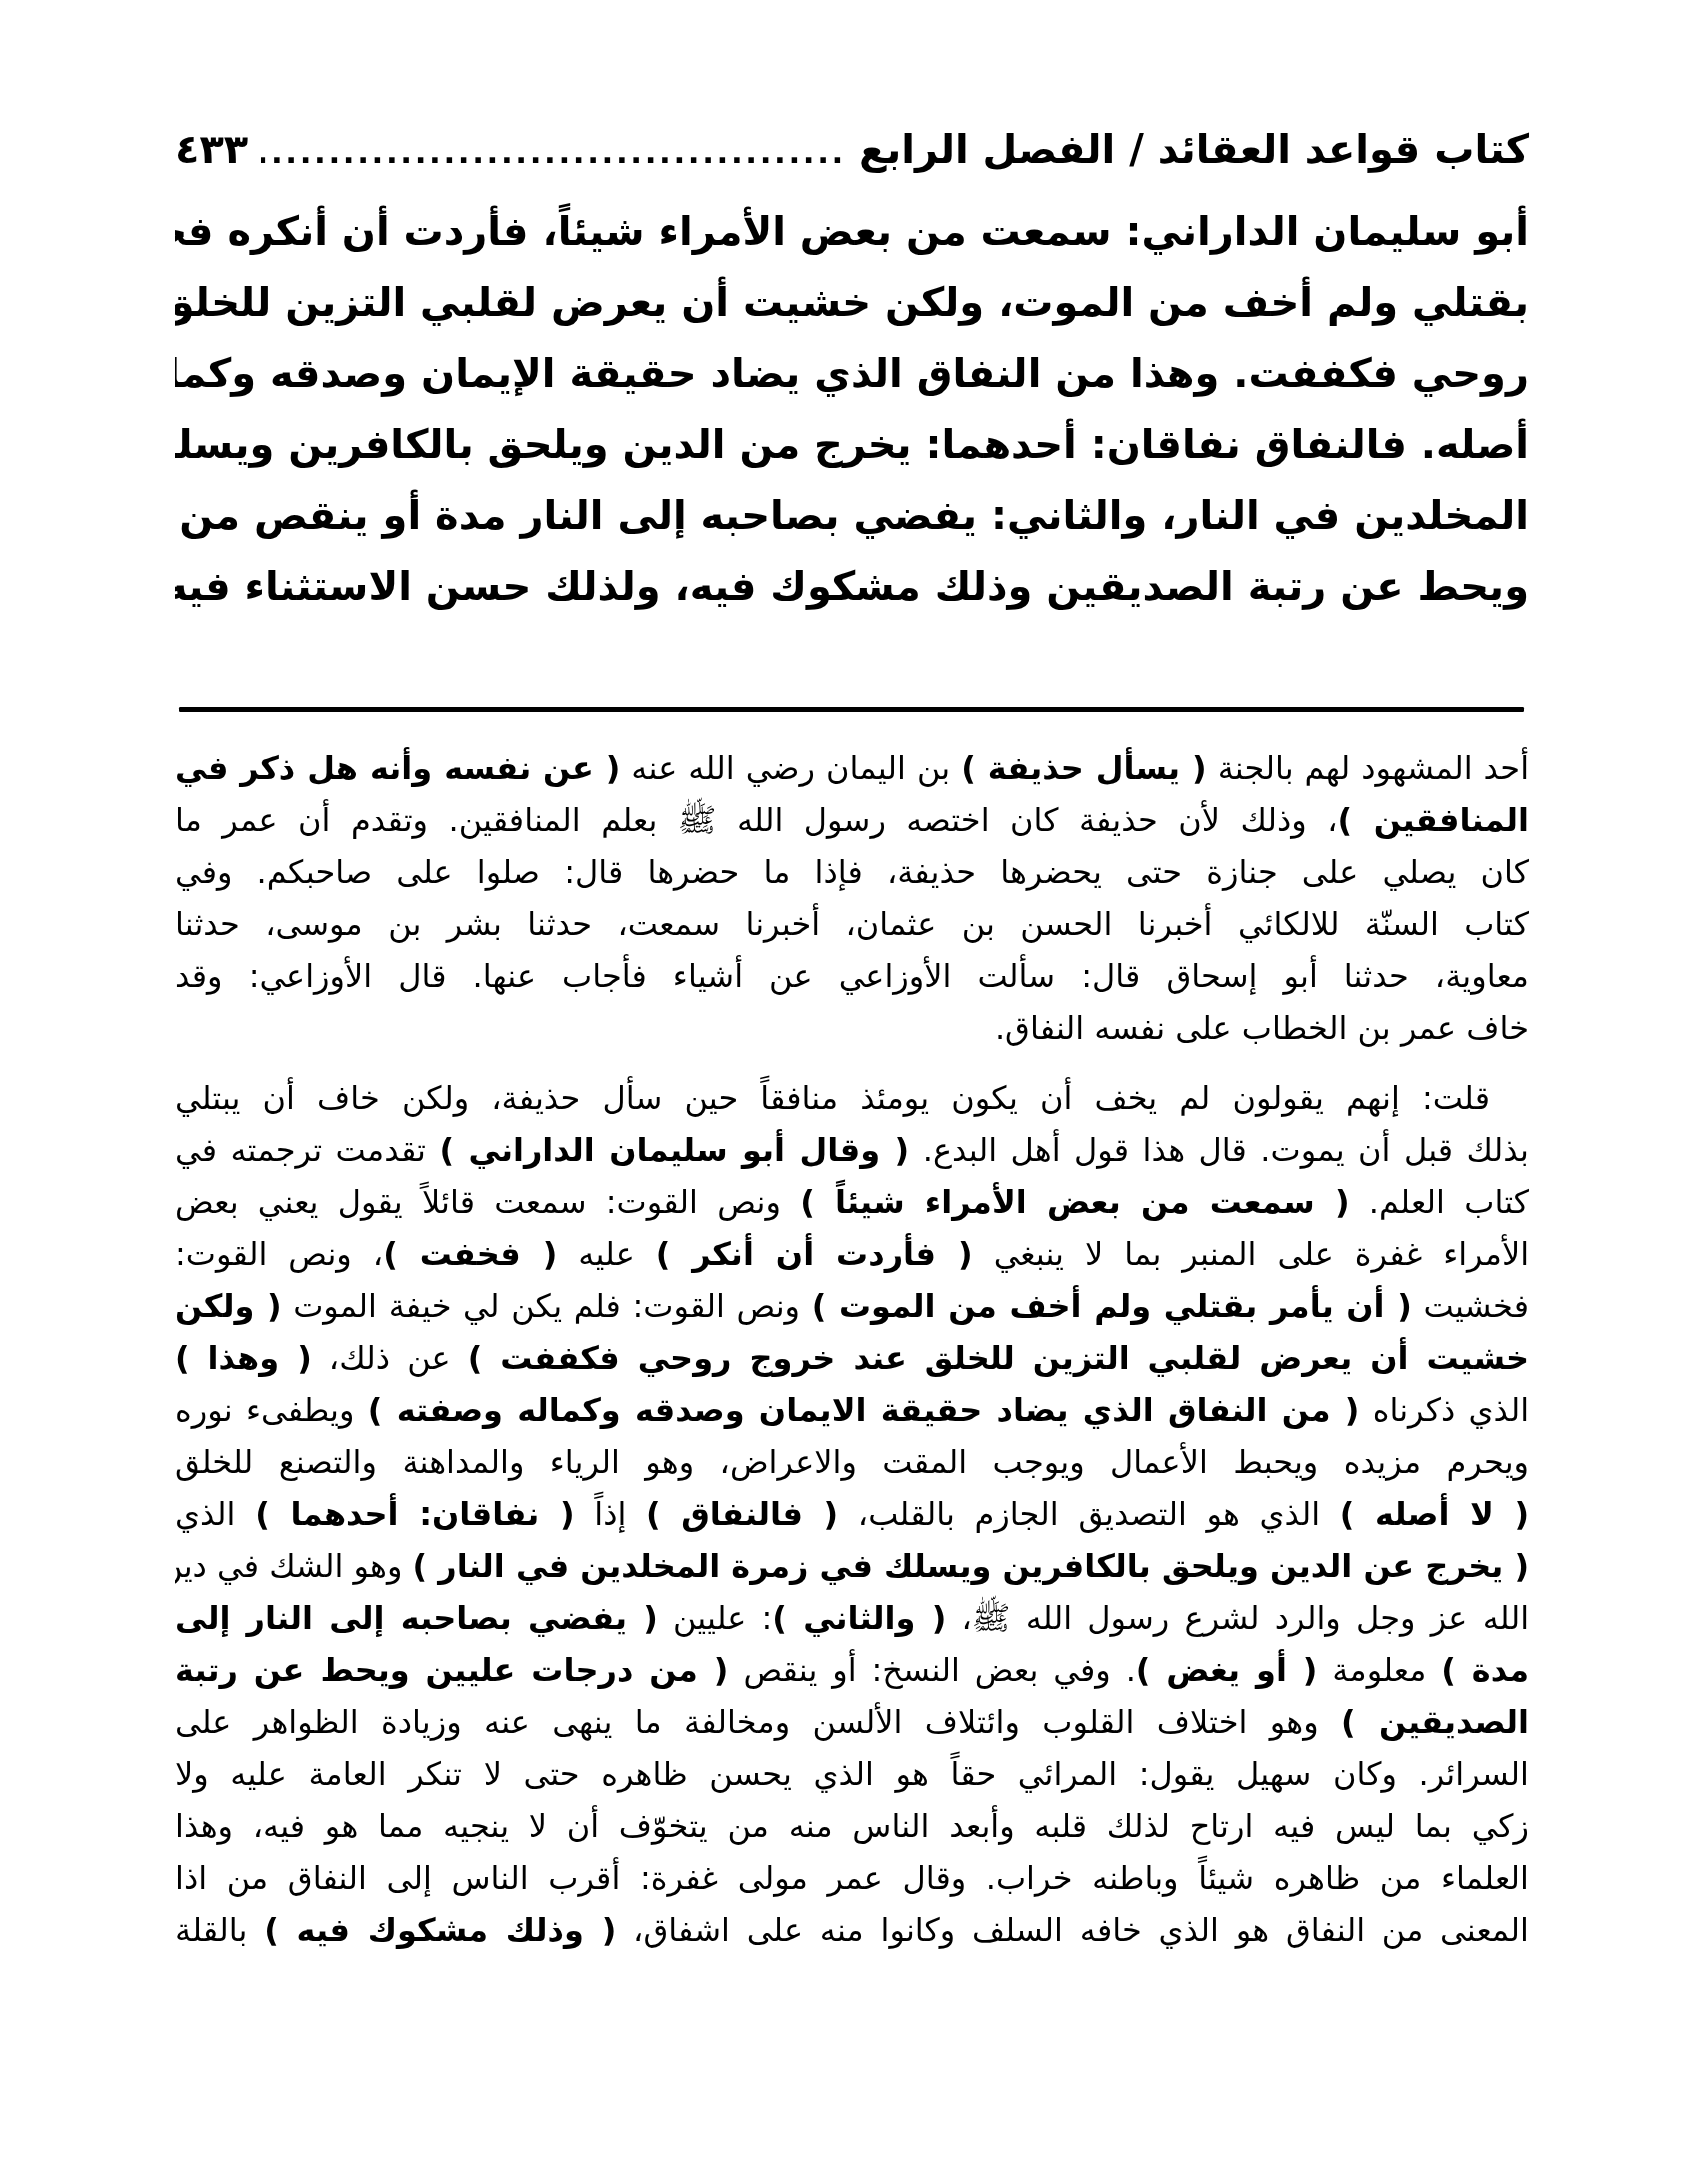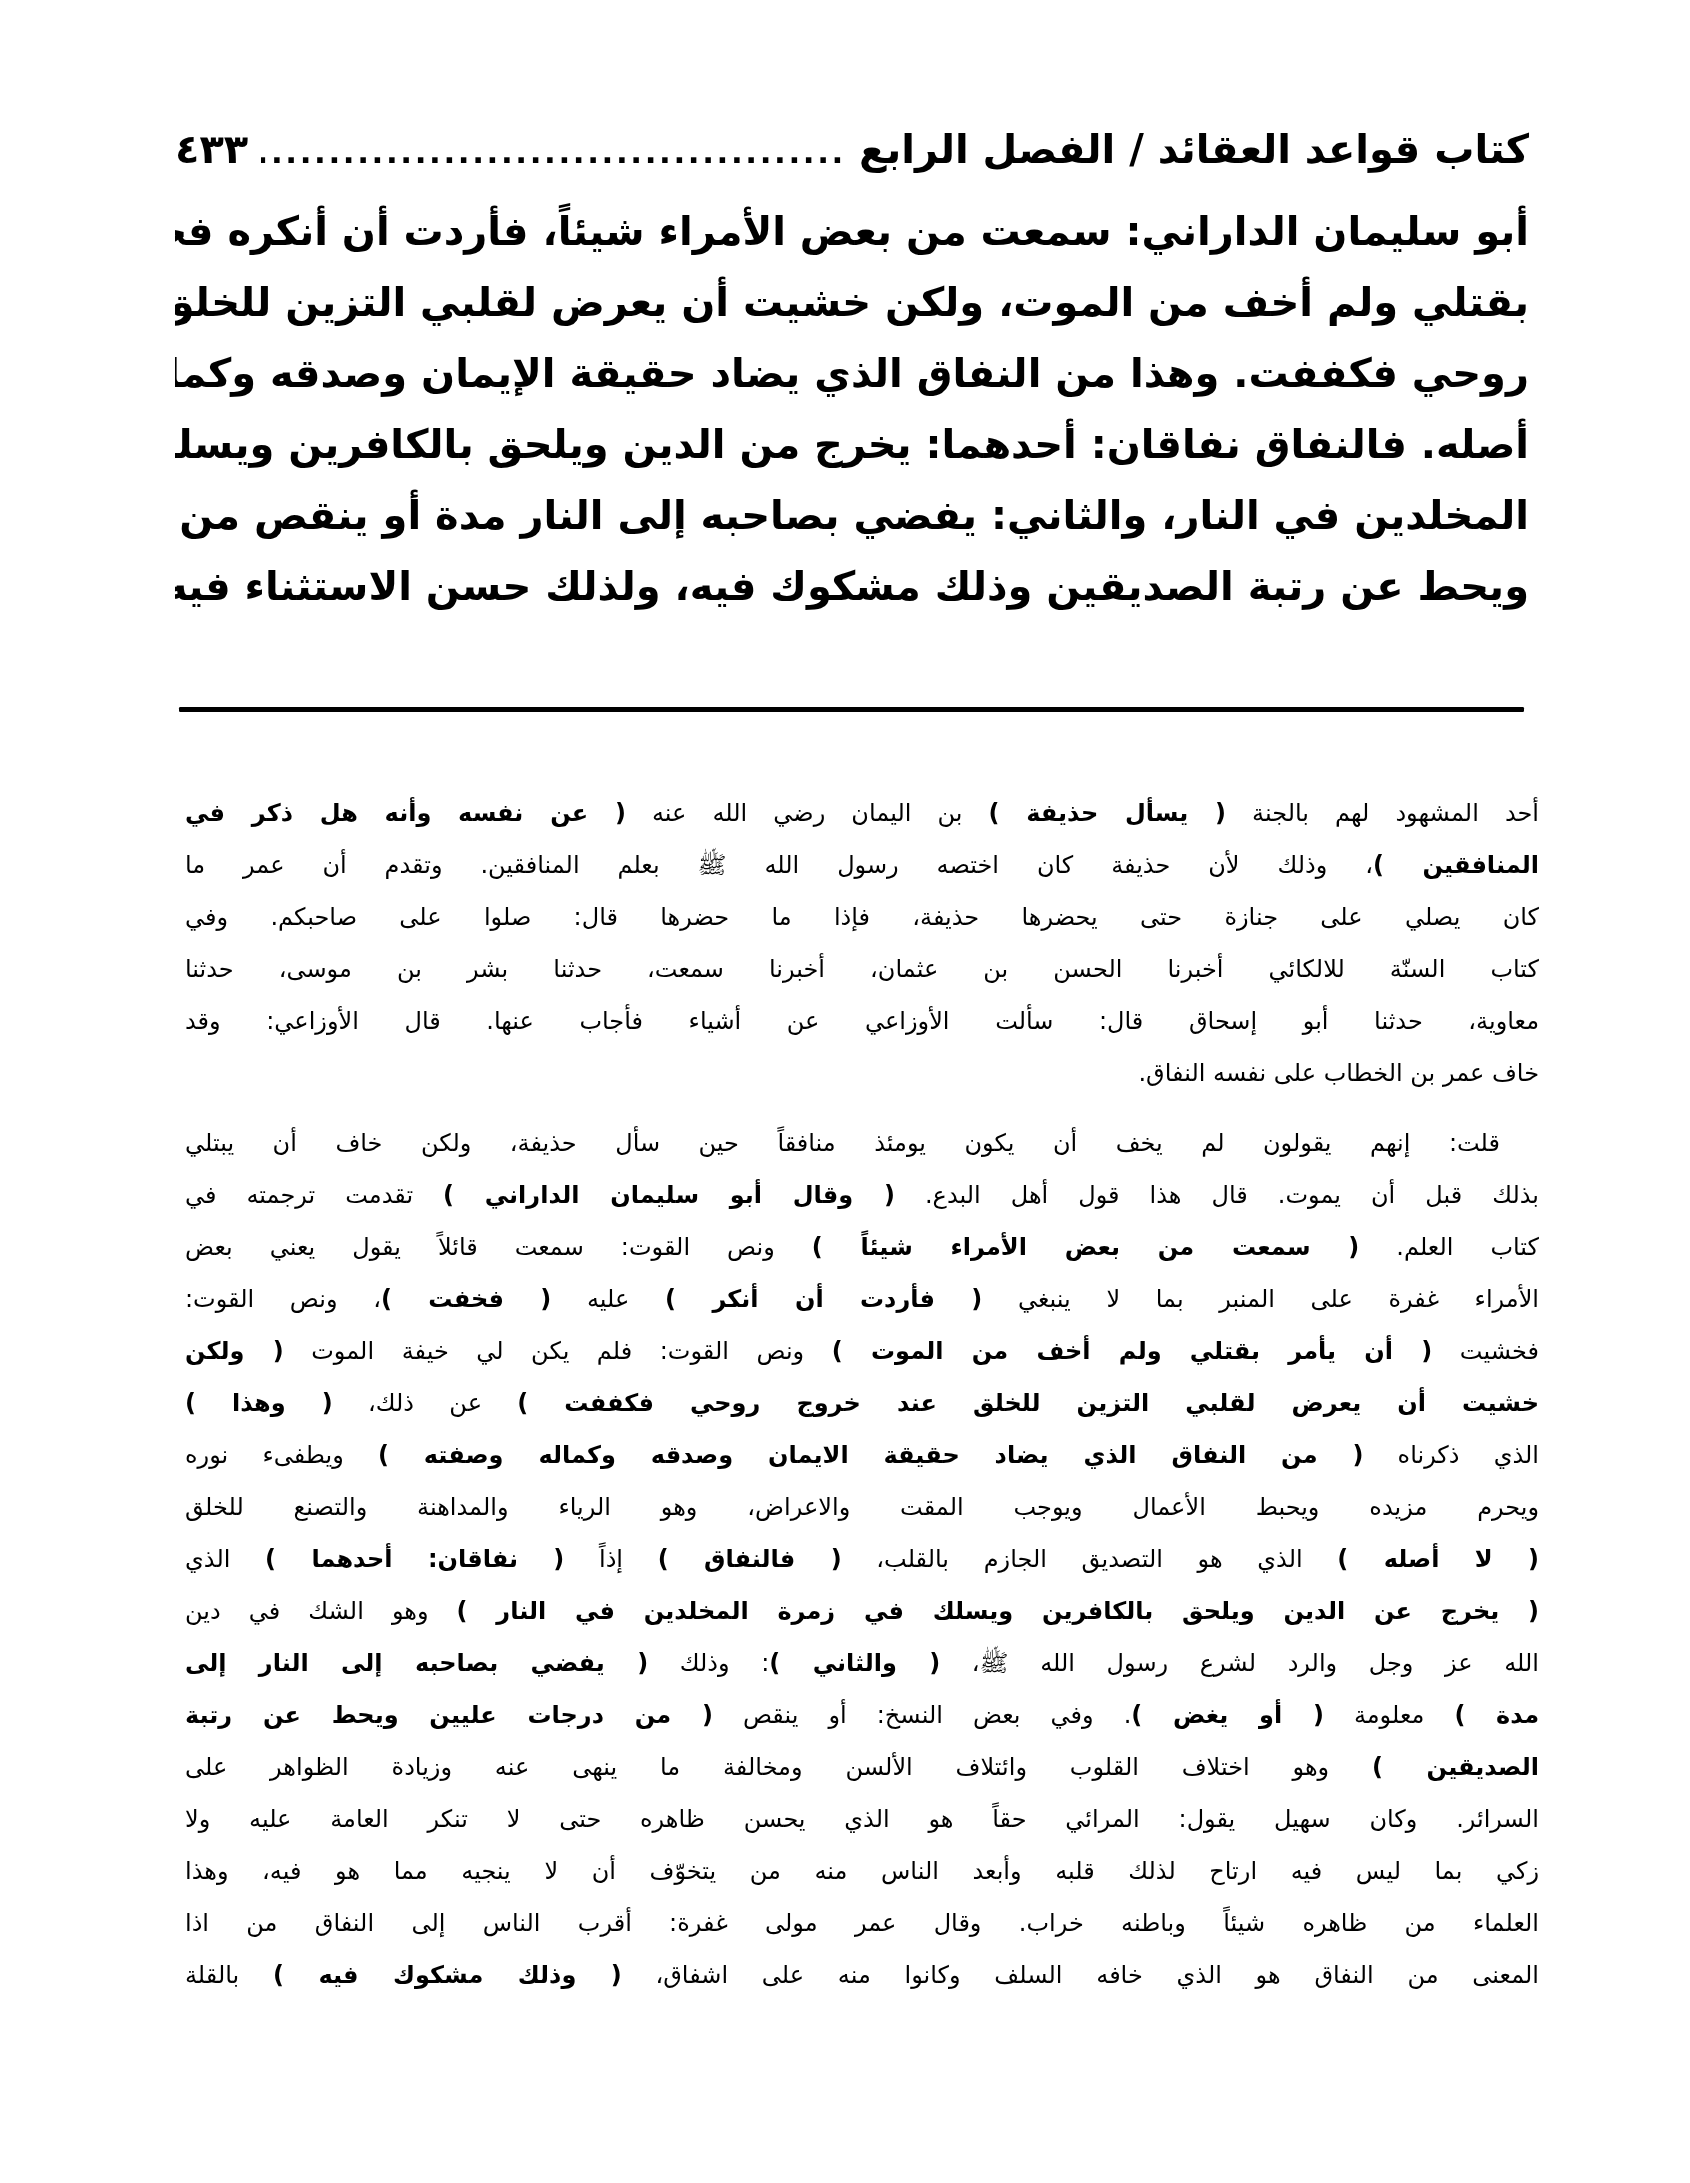--- a/index.html
+++ b/index.html
@@ -28,22 +28,22 @@
     font-size: 40px; line-height: 71px; font-weight: bold;
   }
   .main .line { display: block; white-space: nowrap; overflow: hidden; height: 71px; }
 
   .rule {
     position: absolute; top: 707px; left: 179px; width: 1345px; height: 5.2px;
     background: #000000; border-radius: 1.3px;
   }
 
   .notes {
-    position: absolute; top: 742px; left: 185px; width: 1354px;
-    direction: rtl; font-size: 24px; line-height: 52px; margin-top: 45px;
+    position: absolute; top: 742px; left: 175px; width: 1354px;
+    direction: rtl; font-size: 32px; line-height: 52px;
   }
   .notes .line { display: block; white-space: nowrap; overflow: hidden; height: 52px; text-align: justify; text-align-last: justify; }
   .notes .line.last { text-align-last: right; }
   .notes .para-gap { height: 17.5px; }
   .notes .indent { padding-right: 39px; }
   .b { font-weight: bold; }
   .n { font-weight: normal; }
 </style>
 </head>
 <body>
@@ -81,21 +81,21 @@
         <span class="line indent"><span class="n">قلت: إنهم يقولون لم يخف أن يكون يومئذ منافقاً حين سأل حذيفة، ولكن خاف أن يبتلي</span></span>
         <span class="line"><span class="n">بذلك قبل أن يموت. قال هذا قول أهل البدع. </span><span class="b">( وقال أبو سليمان الداراني )</span><span class="n"> تقدمت ترجمته في</span></span>
         <span class="line"><span class="n">كتاب العلم. </span><span class="b">( سمعت من بعض الأمراء شيئاً )</span><span class="n"> ونص القوت: سمعت قائلاً يقول يعني بعض</span></span>
         <span class="line"><span class="n">الأمراء غفرة على المنبر بما لا ينبغي </span><span class="b">( فأردت أن أنكر )</span><span class="n"> عليه </span><span class="b">( فخفت )</span><span class="n">، ونص القوت:</span></span>
         <span class="line"><span class="n">فخشيت </span><span class="b">( أن يأمر بقتلي ولم أخف من الموت )</span><span class="n"> ونص القوت: فلم يكن لي خيفة الموت </span><span class="b">( ولكن</span></span>
         <span class="line"><span class="b">خشيت أن يعرض لقلبي التزين للخلق عند خروج روحي فكففت )</span><span class="n"> عن ذلك، </span><span class="b">( وهذا )</span></span>
         <span class="line"><span class="n">الذي ذكرناه </span><span class="b">( من النفاق الذي يضاد حقيقة الايمان وصدقه وكماله وصفته )</span><span class="n"> ويطفىء نوره</span></span>
         <span class="line"><span class="n">ويحرم مزيده ويحبط الأعمال ويوجب المقت والاعراض، وهو الرياء والمداهنة والتصنع للخلق</span></span>
         <span class="line"><span class="b">( لا أصله )</span><span class="n"> الذي هو التصديق الجازم بالقلب، </span><span class="b">( فالنفاق )</span><span class="n"> إذاً </span><span class="b">( نفاقان: أحدهما )</span><span class="n"> الذي</span></span>
         <span class="line"><span class="b">( يخرج عن الدين ويلحق بالكافرين ويسلك في زمرة المخلدين في النار )</span><span class="n"> وهو الشك في دين</span></span>
-        <span class="line"><span class="n">الله عز وجل والرد لشرع رسول الله ﷺ، </span><span class="b">( والثاني )</span><span class="n">: وذلك </span><span class="b">( يفضي بصاحبه إلى النار إلى</span></span>
+        <span class="line"><span class="n">الله عز وجل والرد لشرع رسول الله ﷺ، </span><span class="b">( والثاني )</span><span class="n">: عليين </span><span class="b">( يفضي بصاحبه إلى النار إلى</span></span>
         <span class="line"><span class="b">مدة )</span><span class="n"> معلومة </span><span class="b">( أو يغض )</span><span class="n">. وفي بعض النسخ: أو ينقص </span><span class="b">( من درجات عليين ويحط عن رتبة</span></span>
         <span class="line"><span class="b">الصديقين )</span><span class="n"> وهو اختلاف القلوب وائتلاف الألسن ومخالفة ما ينهى عنه وزيادة الظواهر على</span></span>
         <span class="line"><span class="n">السرائر. وكان سهيل يقول: المرائي حقاً هو الذي يحسن ظاهره حتى لا تنكر العامة عليه ولا</span></span>
         <span class="line"><span class="n">زكي بما ليس فيه ارتاح لذلك قلبه وأبعد الناس منه من يتخوّف أن لا ينجيه مما هو فيه، وهذا</span></span>
         <span class="line"><span class="n">العلماء من ظاهره شيئاً وباطنه خراب. وقال عمر مولى غفرة: أقرب الناس إلى النفاق من اذا</span></span>
         <span class="line"><span class="n">المعنى من النفاق هو الذي خافه السلف وكانوا منه على اشفاق، </span><span class="b">( وذلك مشكوك فيه )</span><span class="n"> بالقلة</span></span>
       </div>
   </div>
 
 </div>

